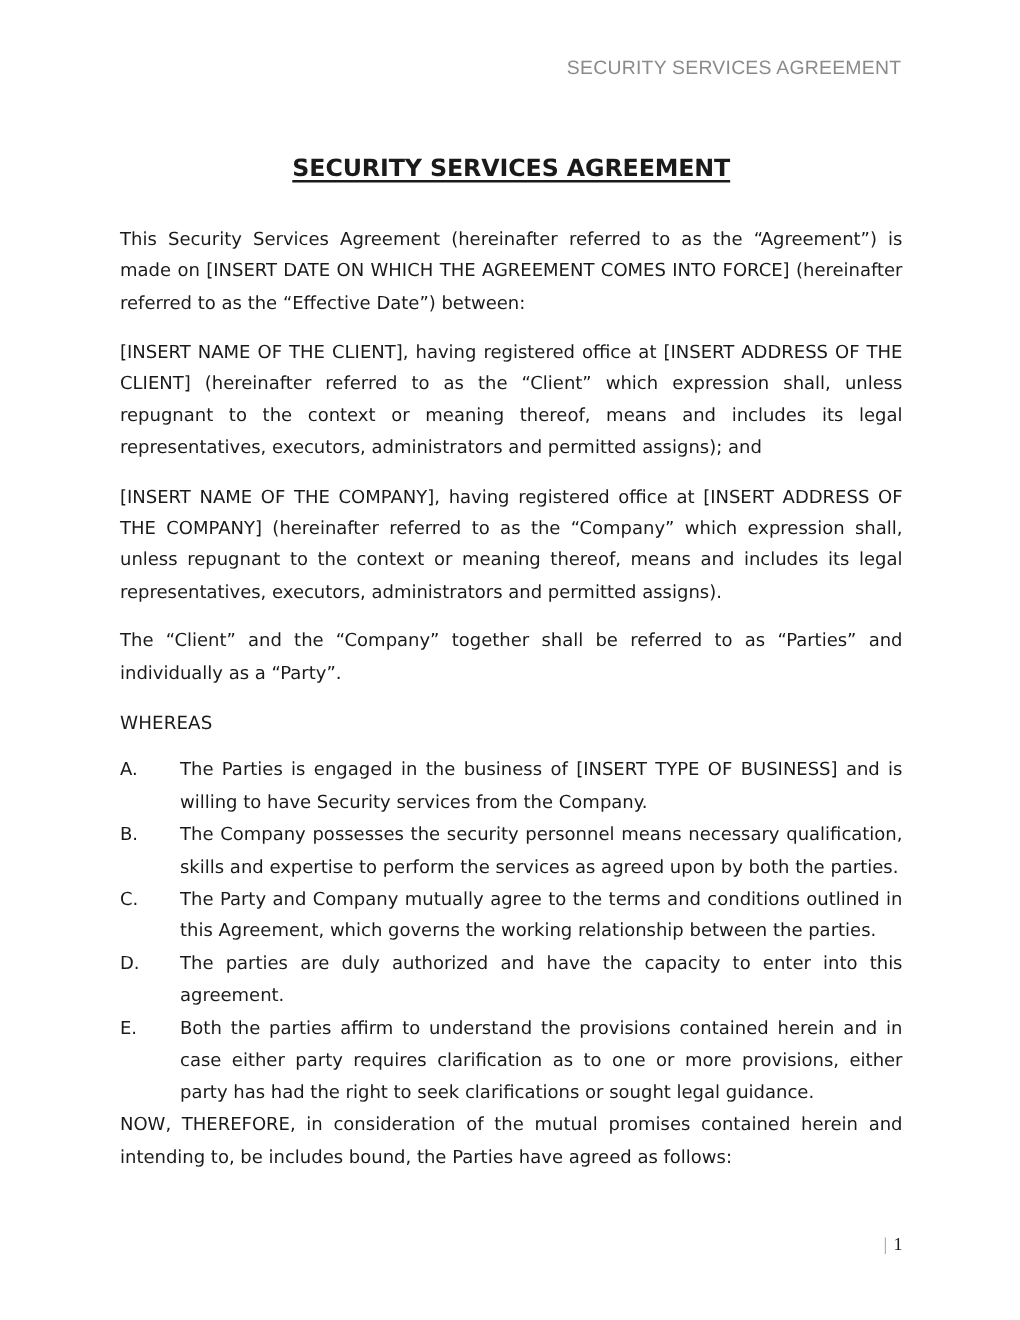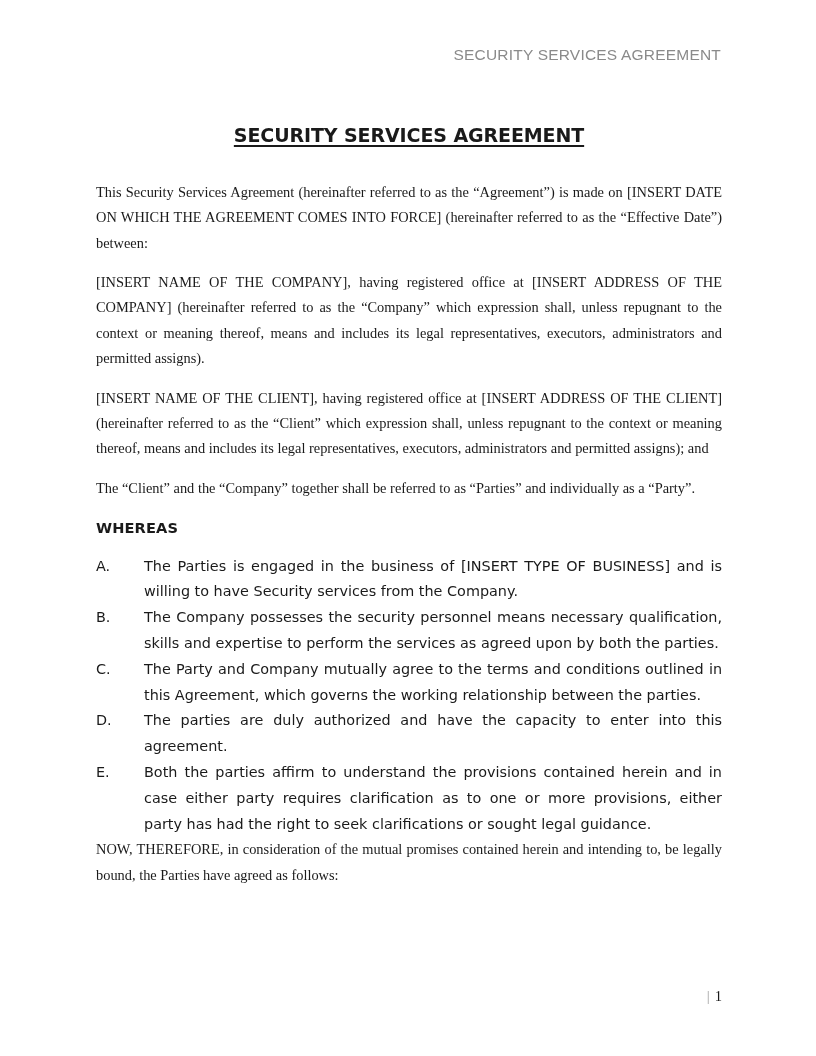--- a/index.html
+++ b/index.html
@@ -61,27 +61,26 @@
     text-decoration-thickness: 2px;
   }
 
   p.para {
     margin: 0 0 14px 0;
     font-size: 14.4px;
     line-height: 25.4px;
     text-align: justify;
     text-justify: inter-word;
     hyphens: none;
-    font-family: Liberation Serif, serif;
   }
   p.para:last-child { margin-bottom: 0; }
 
   .whereas {
     font-size: 14.6px;
-    font-weight: bold;
+    font-weight: normal;
     line-height: 25.4px;
     margin: 0 0 13px 0;
     letter-spacing: 0.1px;
   }
 
   
   .letter-list {
     margin: 0;
     padding: 0;
     list-style: none;
@@ -135,23 +134,23 @@
   </div>
 
   <div class="content">
 
     <h1 class="doc-title">
       <span class="u">SECURITY SERVICES AGREEMENT</span>
     </h1>
 
     <p class="para">This Security Services Agreement (hereinafter referred to as the “Agreement”) is made on [INSERT DATE ON WHICH THE AGREEMENT COMES INTO FORCE] (hereinafter referred to as the “Effective Date”) between:</p>
 
+    <p class="para">[INSERT NAME OF THE CLIENT], having registered office at [INSERT ADDRESS OF THE CLIENT] (hereinafter referred to as the “Client” which expression shall, unless repugnant to the context or meaning thereof, means and includes its legal representatives, executors, administrators and permitted assigns); and</p>
+
     <p class="para">[INSERT NAME OF THE COMPANY], having registered office at [INSERT ADDRESS OF THE COMPANY] (hereinafter referred to as the “Company” which expression shall, unless repugnant to the context or meaning thereof, means and includes its legal representatives, executors, administrators and permitted assigns).</p>
-
-    <p class="para">[INSERT NAME OF THE CLIENT], having registered office at [INSERT ADDRESS OF THE CLIENT] (hereinafter referred to as the “Client” which expression shall, unless repugnant to the context or meaning thereof, means and includes its legal representatives, executors, administrators and permitted assigns); and</p>
 
     <p class="para">The “Client” and the “Company” together shall be referred to as “Parties” and individually as a “Party”.</p>
 
     <div class="whereas">WHEREAS</div>
 
     <ol class="letter-list">
       <li>
         <span class="marker">A.</span>
         <span>The Parties is engaged in the business of [INSERT TYPE OF BUSINESS] and is willing to have Security services from the Company.</span>
       </li>
@@ -166,21 +165,21 @@
       <li>
         <span class="marker">D.</span>
         <span>The parties are duly authorized and have the capacity to enter into this agreement.</span>
       </li>
       <li>
         <span class="marker">E.</span>
         <span>Both the parties affirm to understand the provisions contained herein and in case either party requires clarification as to one or more provisions, either party has had the right to seek clarifications or sought legal guidance.</span>
       </li>
     </ol>
 
-    <p class="para closing">NOW, THEREFORE, in consideration of the mutual promises contained herein and intending to, be legally bound, the Parties have agreed as follows:</p>
+    <p class="para closing">NOW, THEREFORE, in consideration of the mutual promises contained herein and intending to, be includes bound, the Parties have agreed as follows:</p>
 
   </div>
 
   <div class="doc-footer">
     <span class="bar">|</span><span>1</span>
   </div>
 
 </div>
 
 </body></html>

